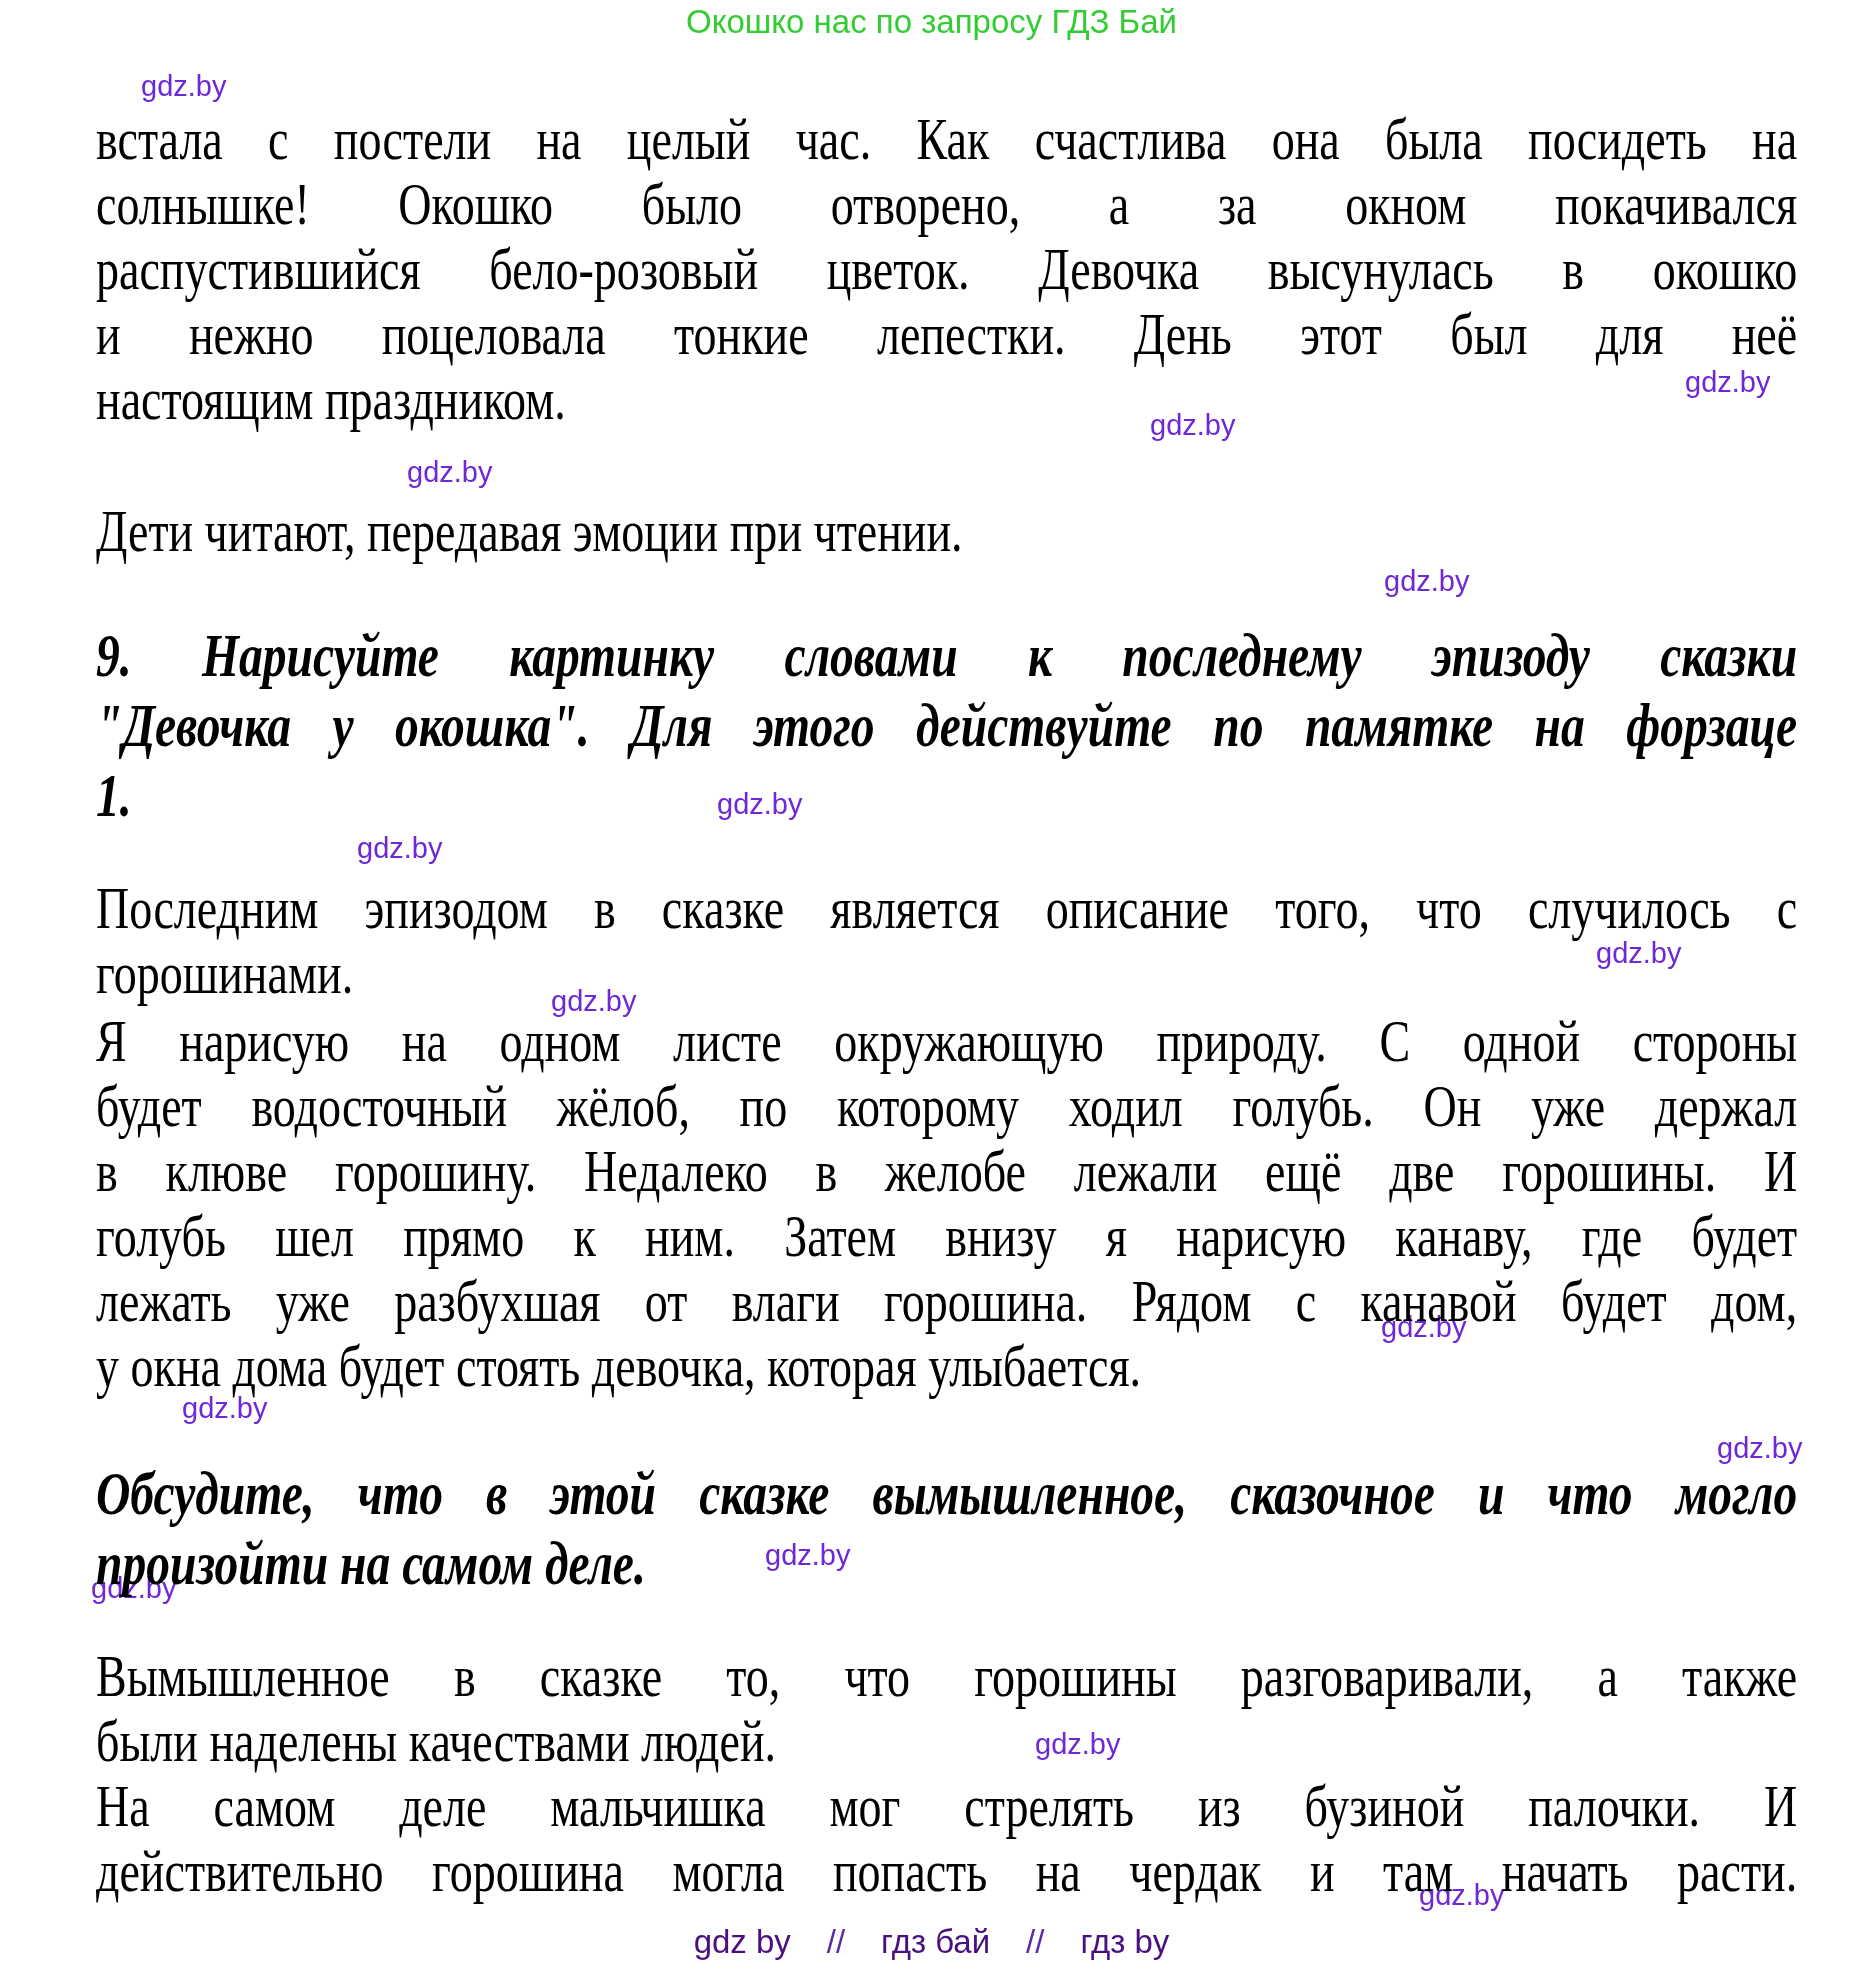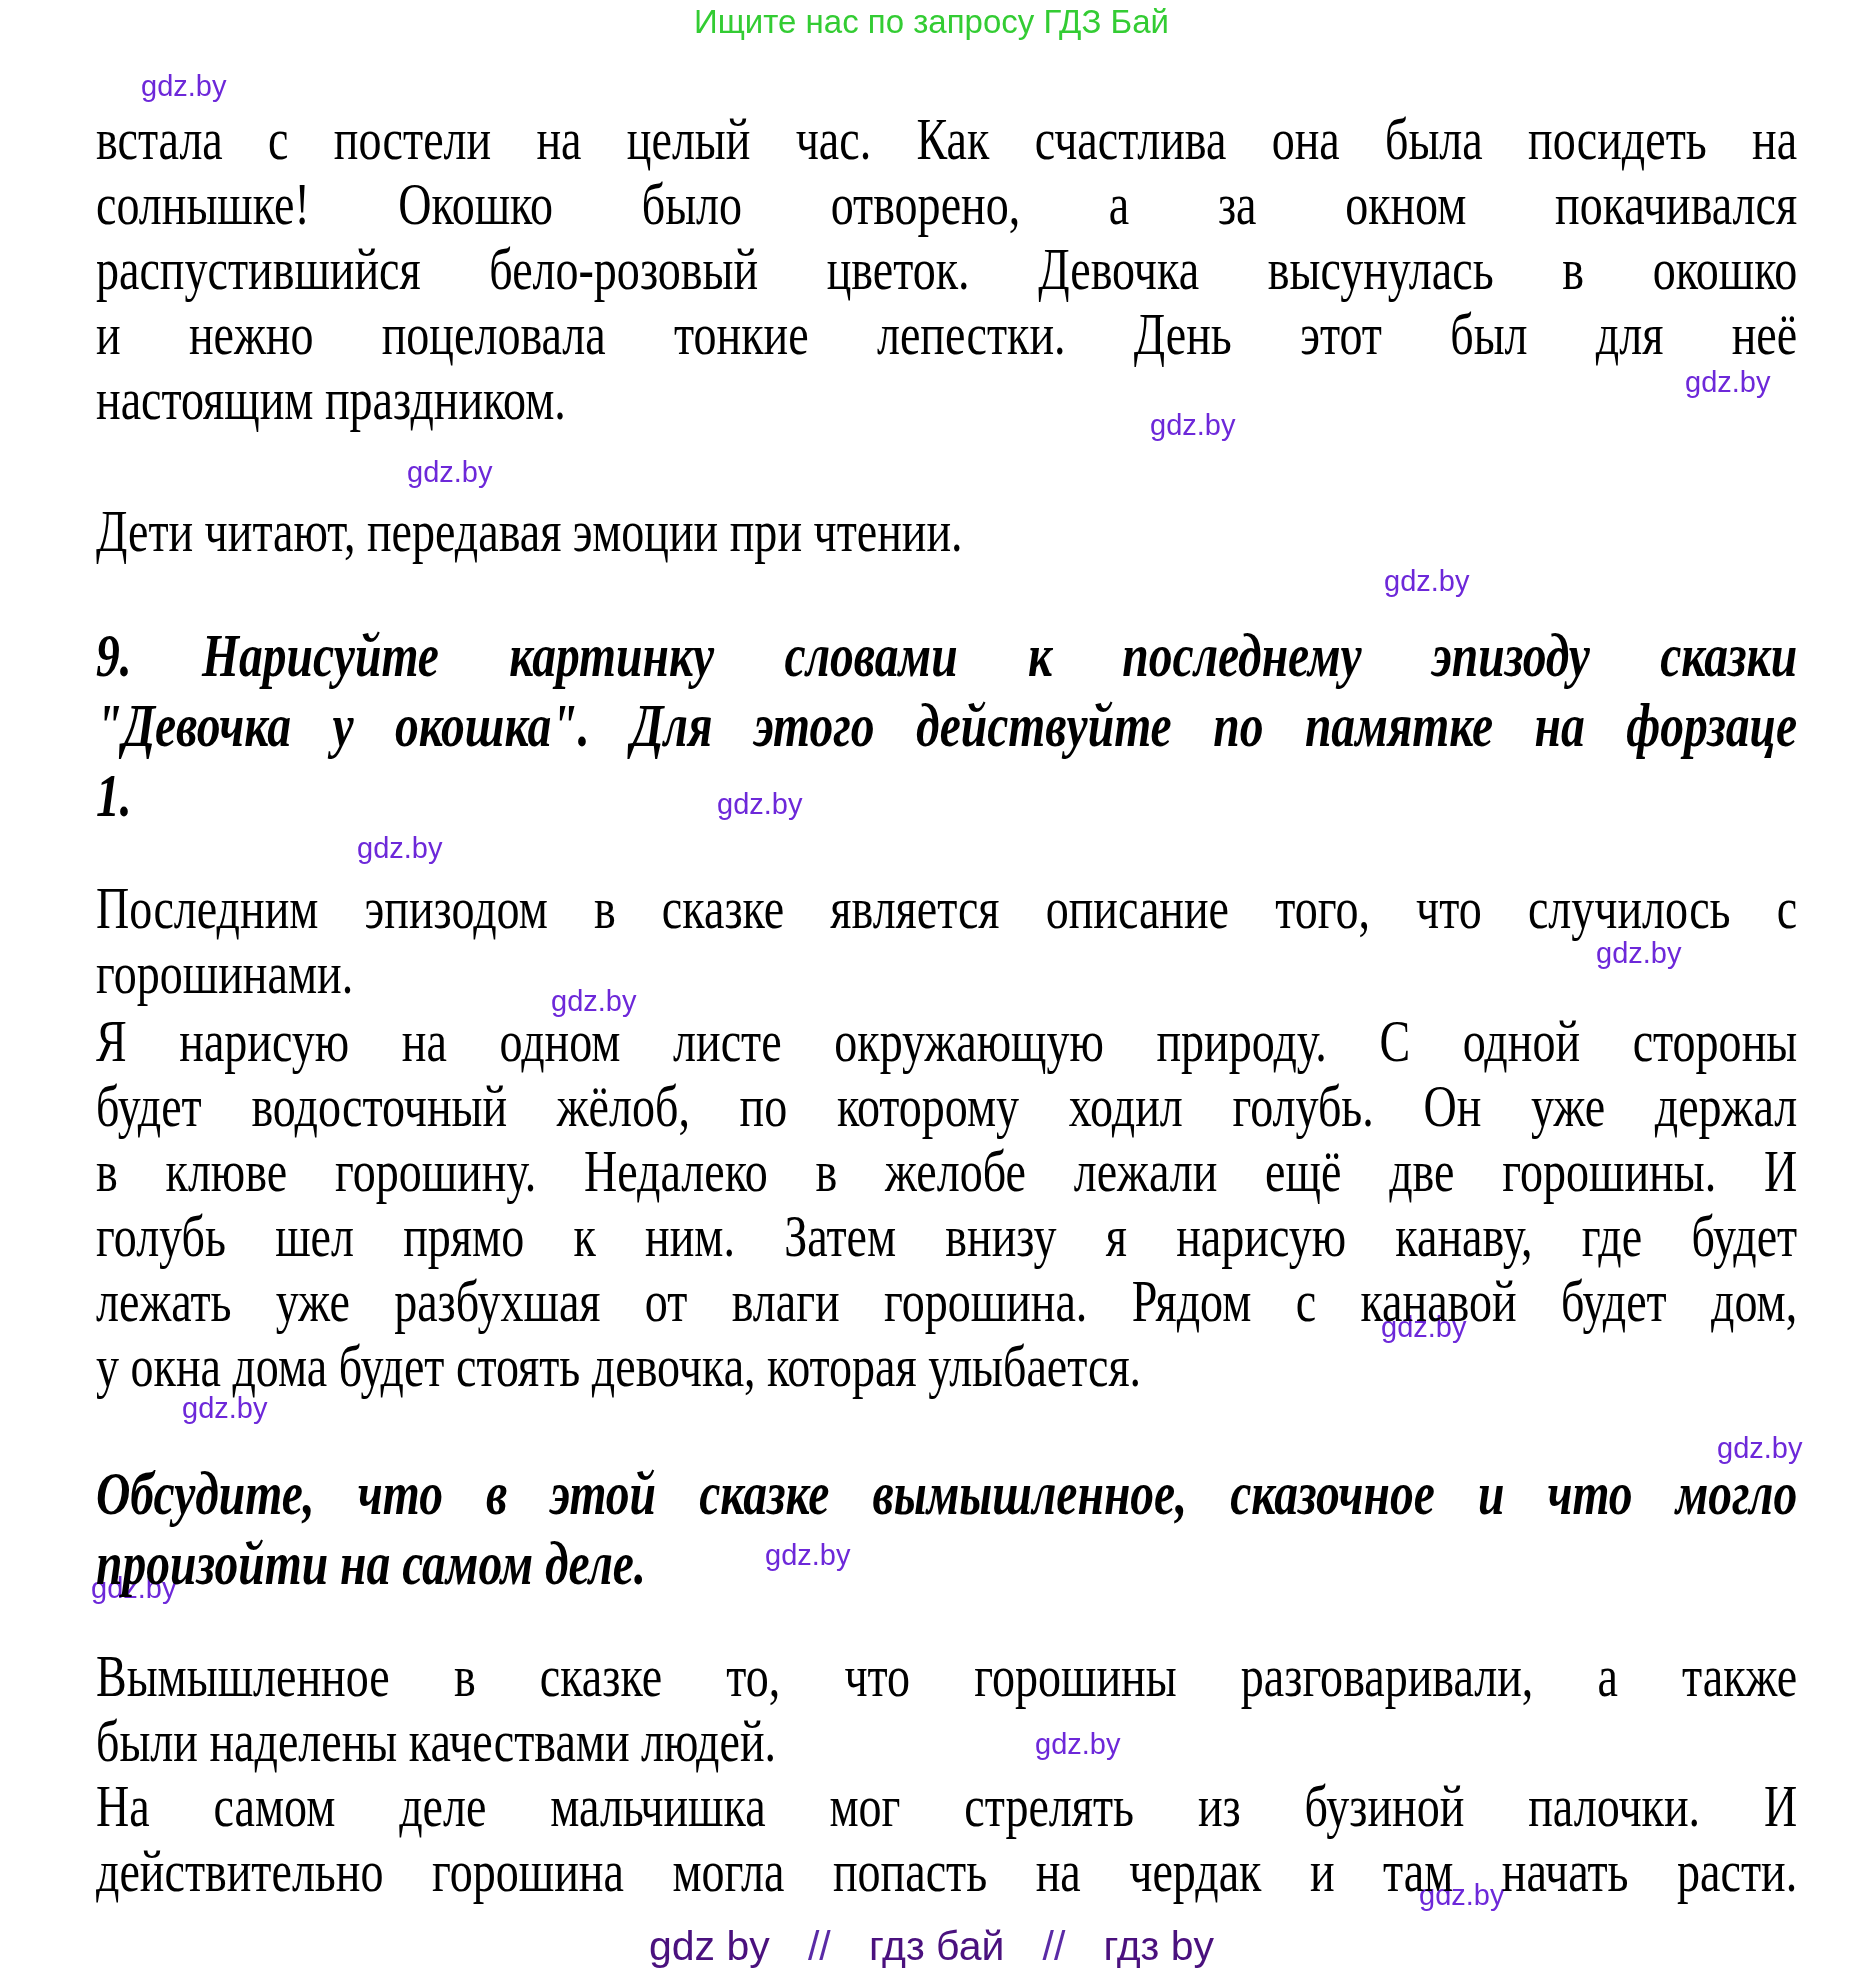--- a/index.html
+++ b/index.html
@@ -24,31 +24,31 @@
     position:absolute; left:96px; width:2181px;
     transform:scaleX(0.78); transform-origin:0 0;
   }
   .body-text { font-size:59px; line-height:65px; }
   .head-text { font-size:61px; line-height:70px; font-weight:bold; font-style:italic; }
   .ln { text-align:left; white-space:normal; }
   .jl { text-align:justify; text-align-last:justify; }
   .footer {
     position:absolute; top:1923px; left:0; width:100%;
     text-align:center; font-family:"Liberation Sans", sans-serif;
-    font-size:41px;
+    font-size:33px;
   }
   .flink { color:#4a117e; margin:0 13.4px; display:inline-block; }
   .fsep  { color:#5a2ba6; margin:0 13.4px; display:inline-block; }
 </style>
 </head>
 <body>
 
 <div class="page">
 
-  <div class="promo">Ищите нас по запросу ГДЗ Бай</div>
+  <div class="promo">Окошко нас по запросу ГДЗ Бай</div>
 
   <span class="wm" style="left:141px;top:70px">gdz.by</span>
   <span class="wm" style="left:1685px;top:366px">gdz.by</span>
   <span class="wm" style="left:1150px;top:409px">gdz.by</span>
   <span class="wm" style="left:407px;top:456px">gdz.by</span>
   <span class="wm" style="left:1384px;top:565px">gdz.by</span>
   <span class="wm" style="left:717px;top:788px">gdz.by</span>
   <span class="wm" style="left:357px;top:832px">gdz.by</span>
   <span class="wm" style="left:1596px;top:937px">gdz.by</span>
   <span class="wm" style="left:551px;top:985px">gdz.by</span>

